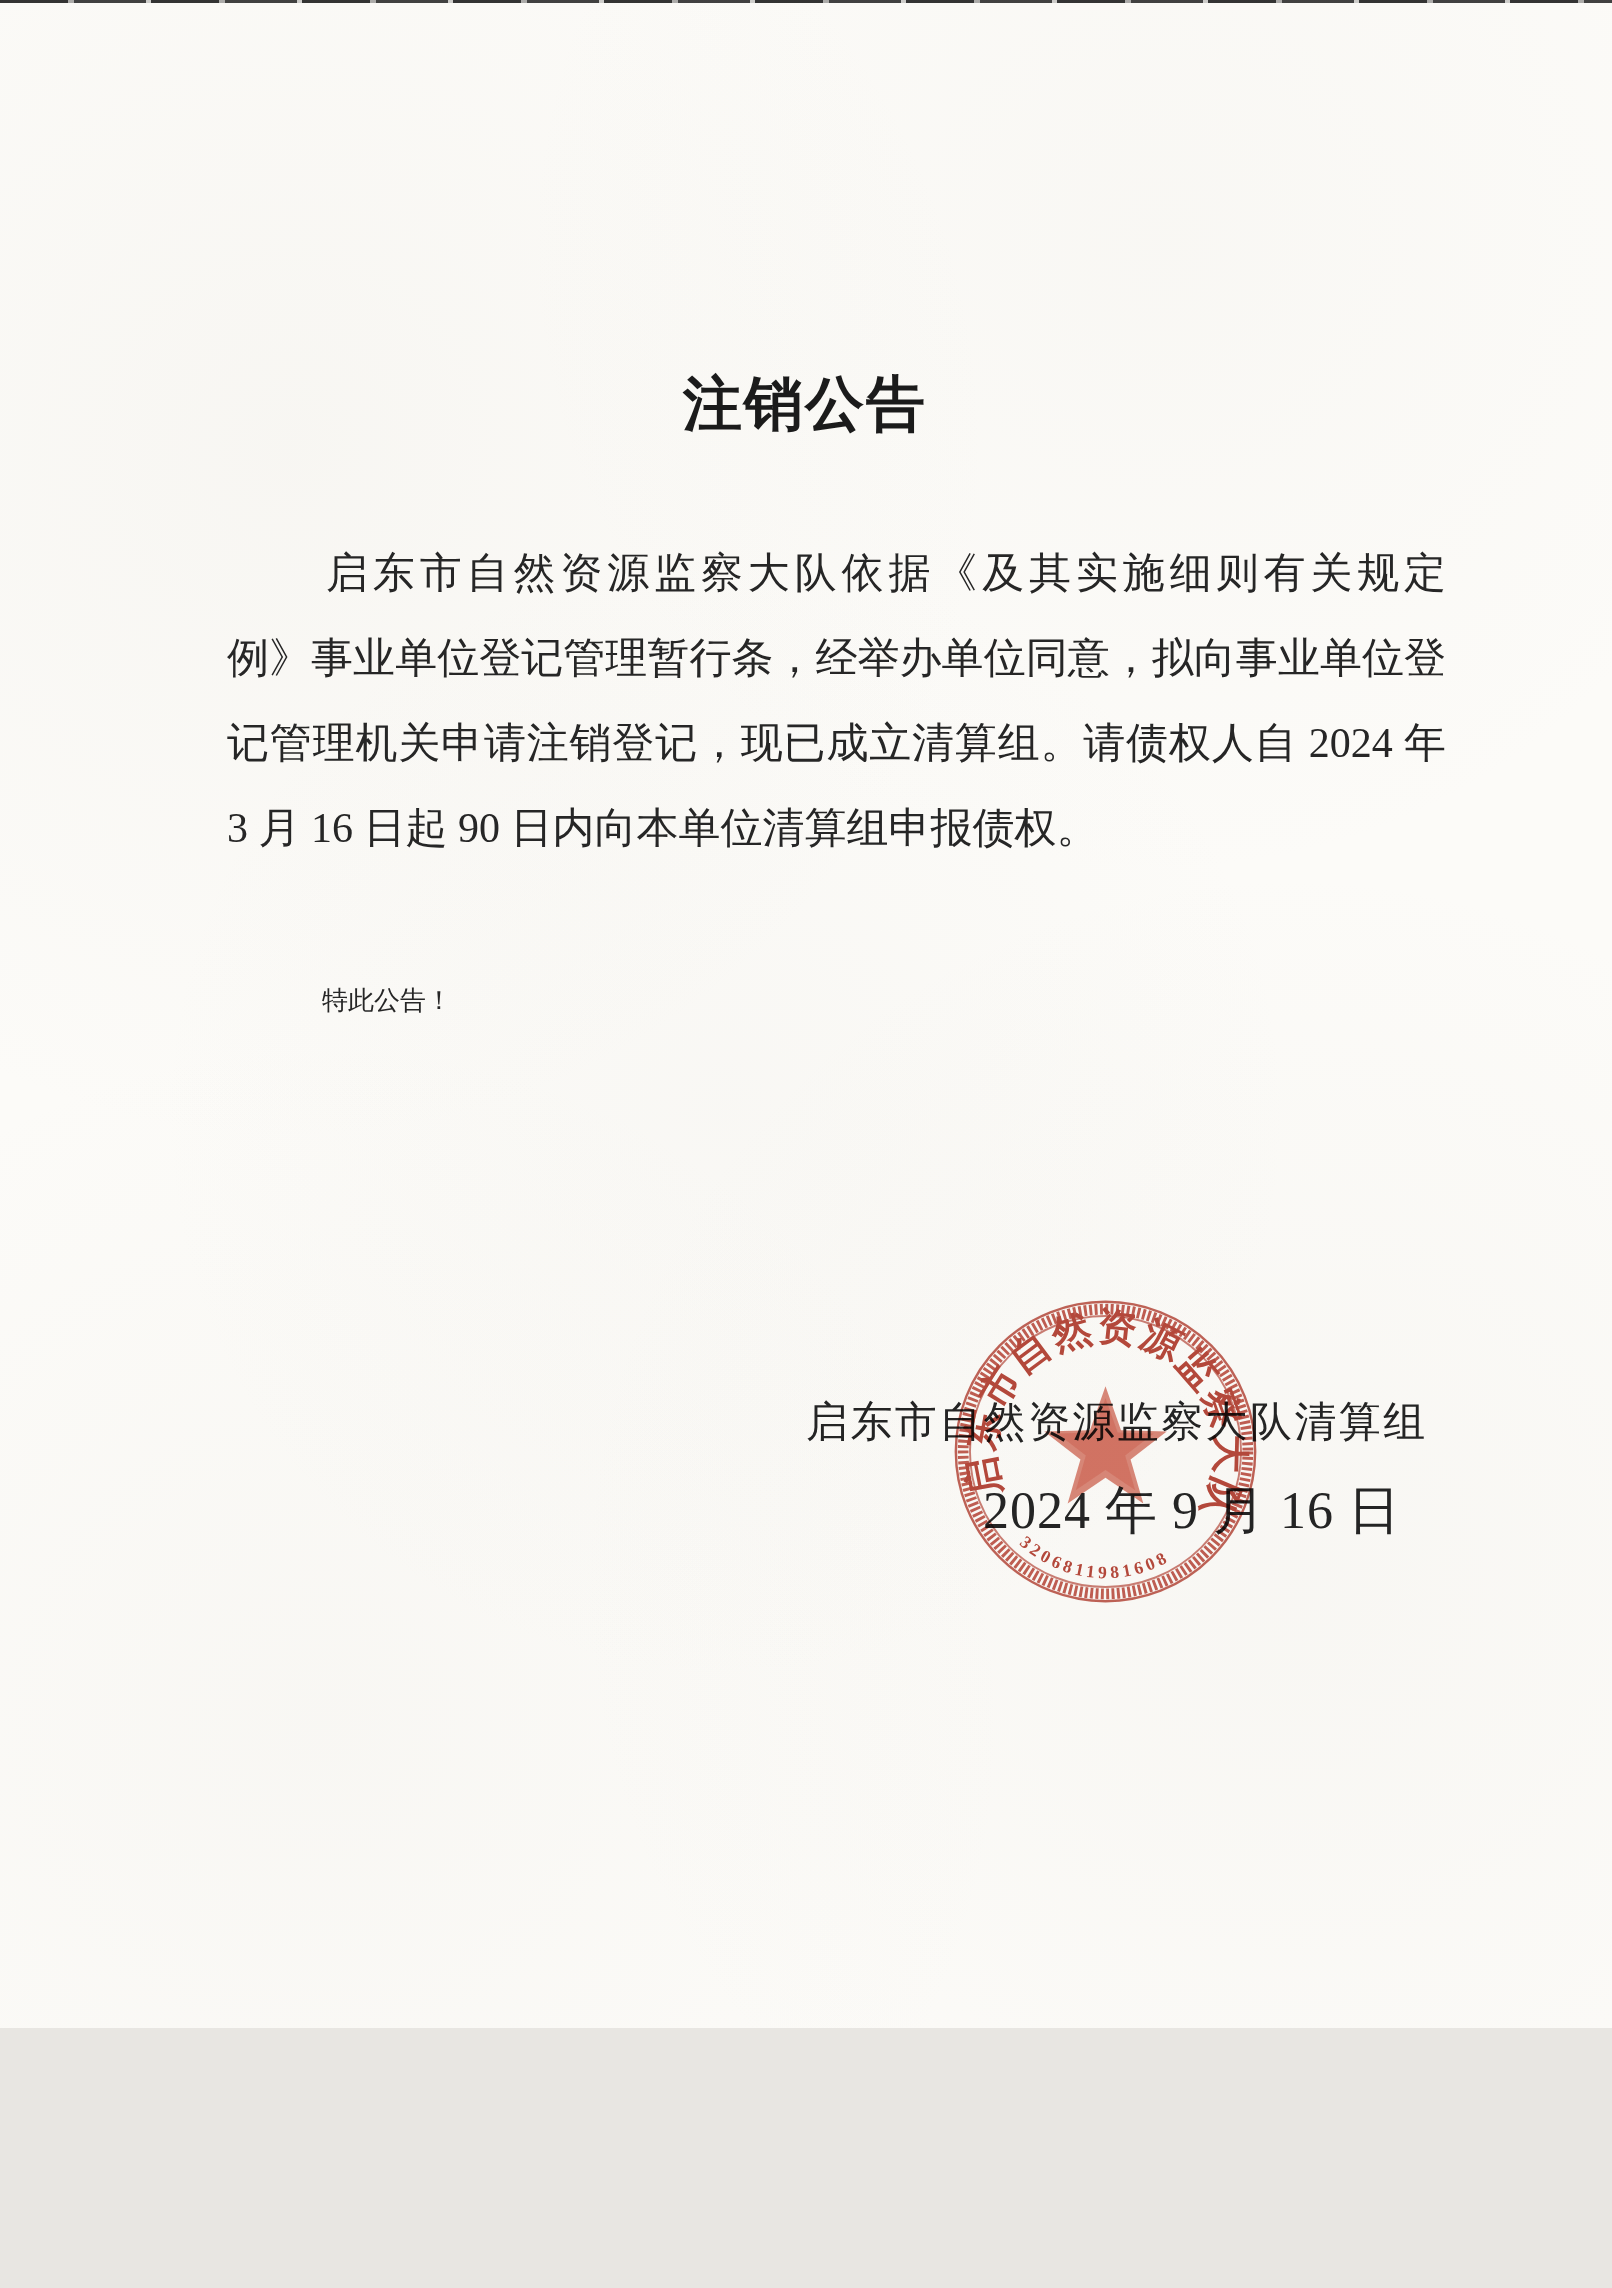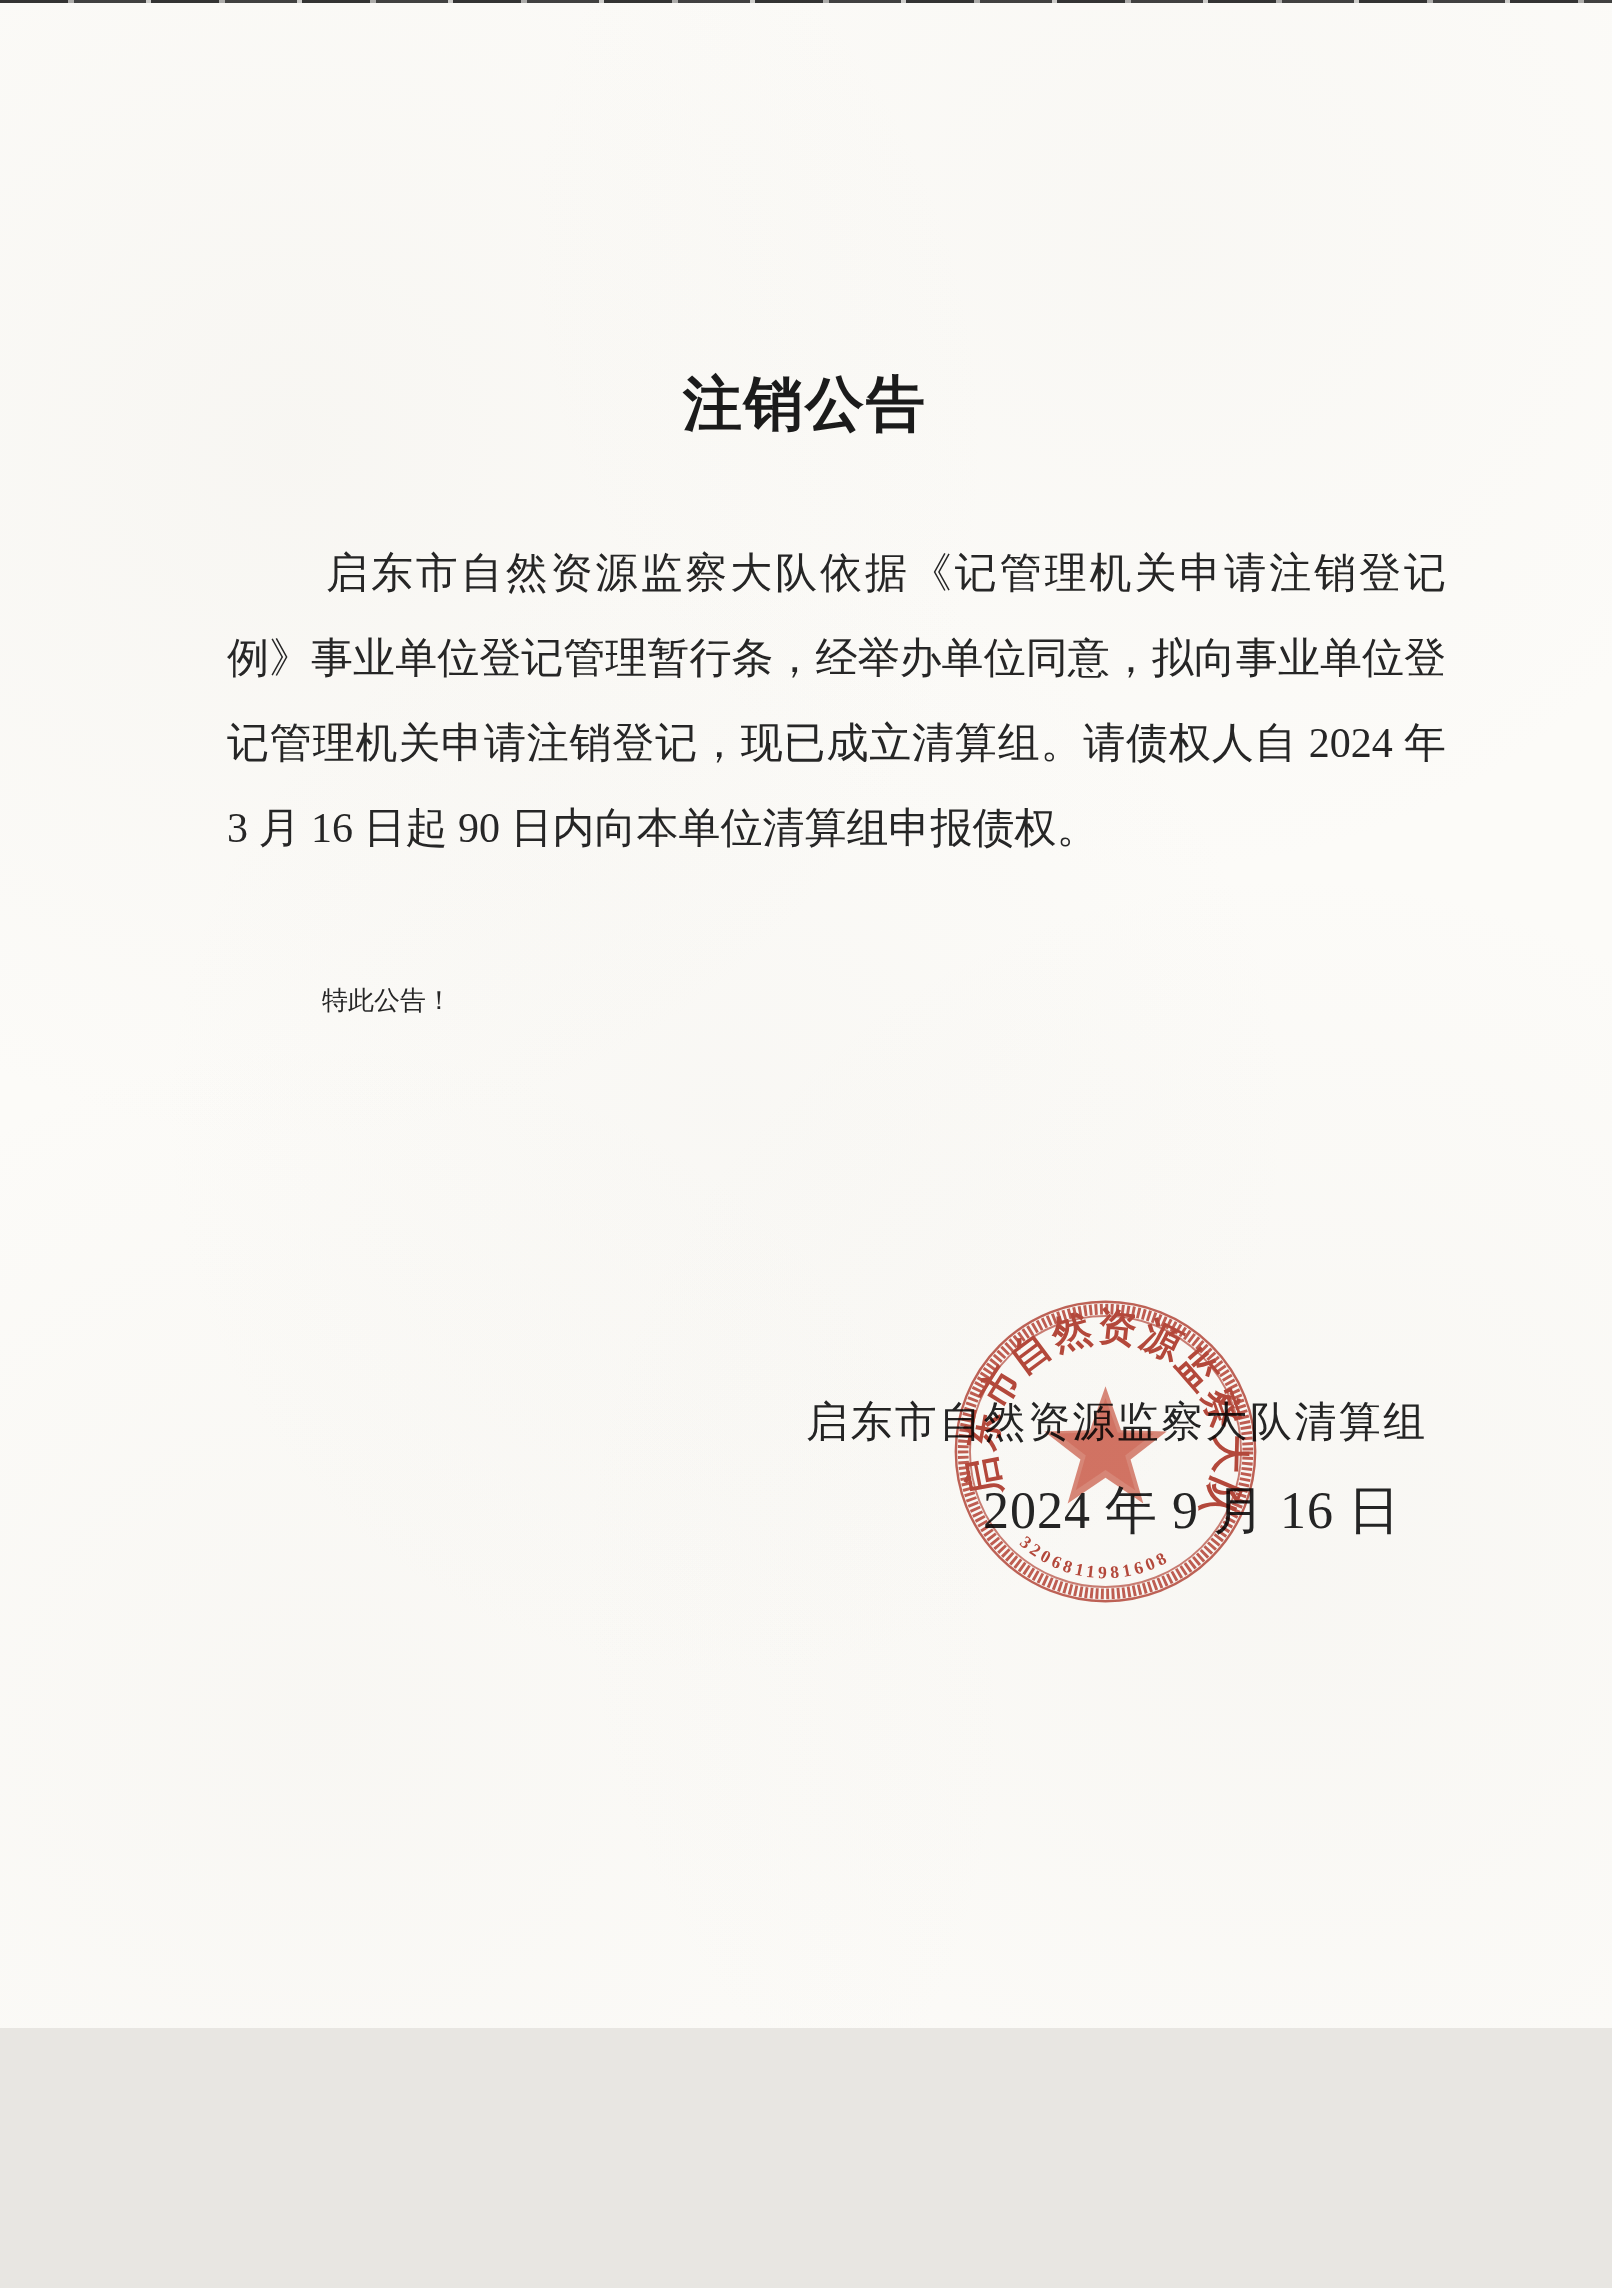--- a/index.html
+++ b/index.html
@@ -74,21 +74,21 @@
 </head>
 <body>
 
 <div class="page">
 
   <div class="scan-edge-top"></div>
 
   <h1 class="title">注销公告</h1>
 
   <div class="body-block">
-    <div class="body-line justified first">启东市自然资源监察大队依据《记管理机关申请注销登记</div>
+    <div class="body-line justified first">启东市自然资源监察大队依据《及其实施细则有关规定</div>
     <div class="body-line justified">例》事业单位登记管理暂行条，经举办单位同意，拟向事业单位登</div>
     <div class="body-line justified">记管理机关申请注销登记，现已成立清算组。请债权人自 2024 年</div>
     <div class="body-line">3 月 16 日起 90 日内向本单位清算组申报债权。</div>
   </div>
 
   <div class="closing">特此公告！</div>
 
   <div class="signature">启东市自然资源监察大队清算组</div>
 
   <div class="date">2024 年 9 月 16 日</div>

